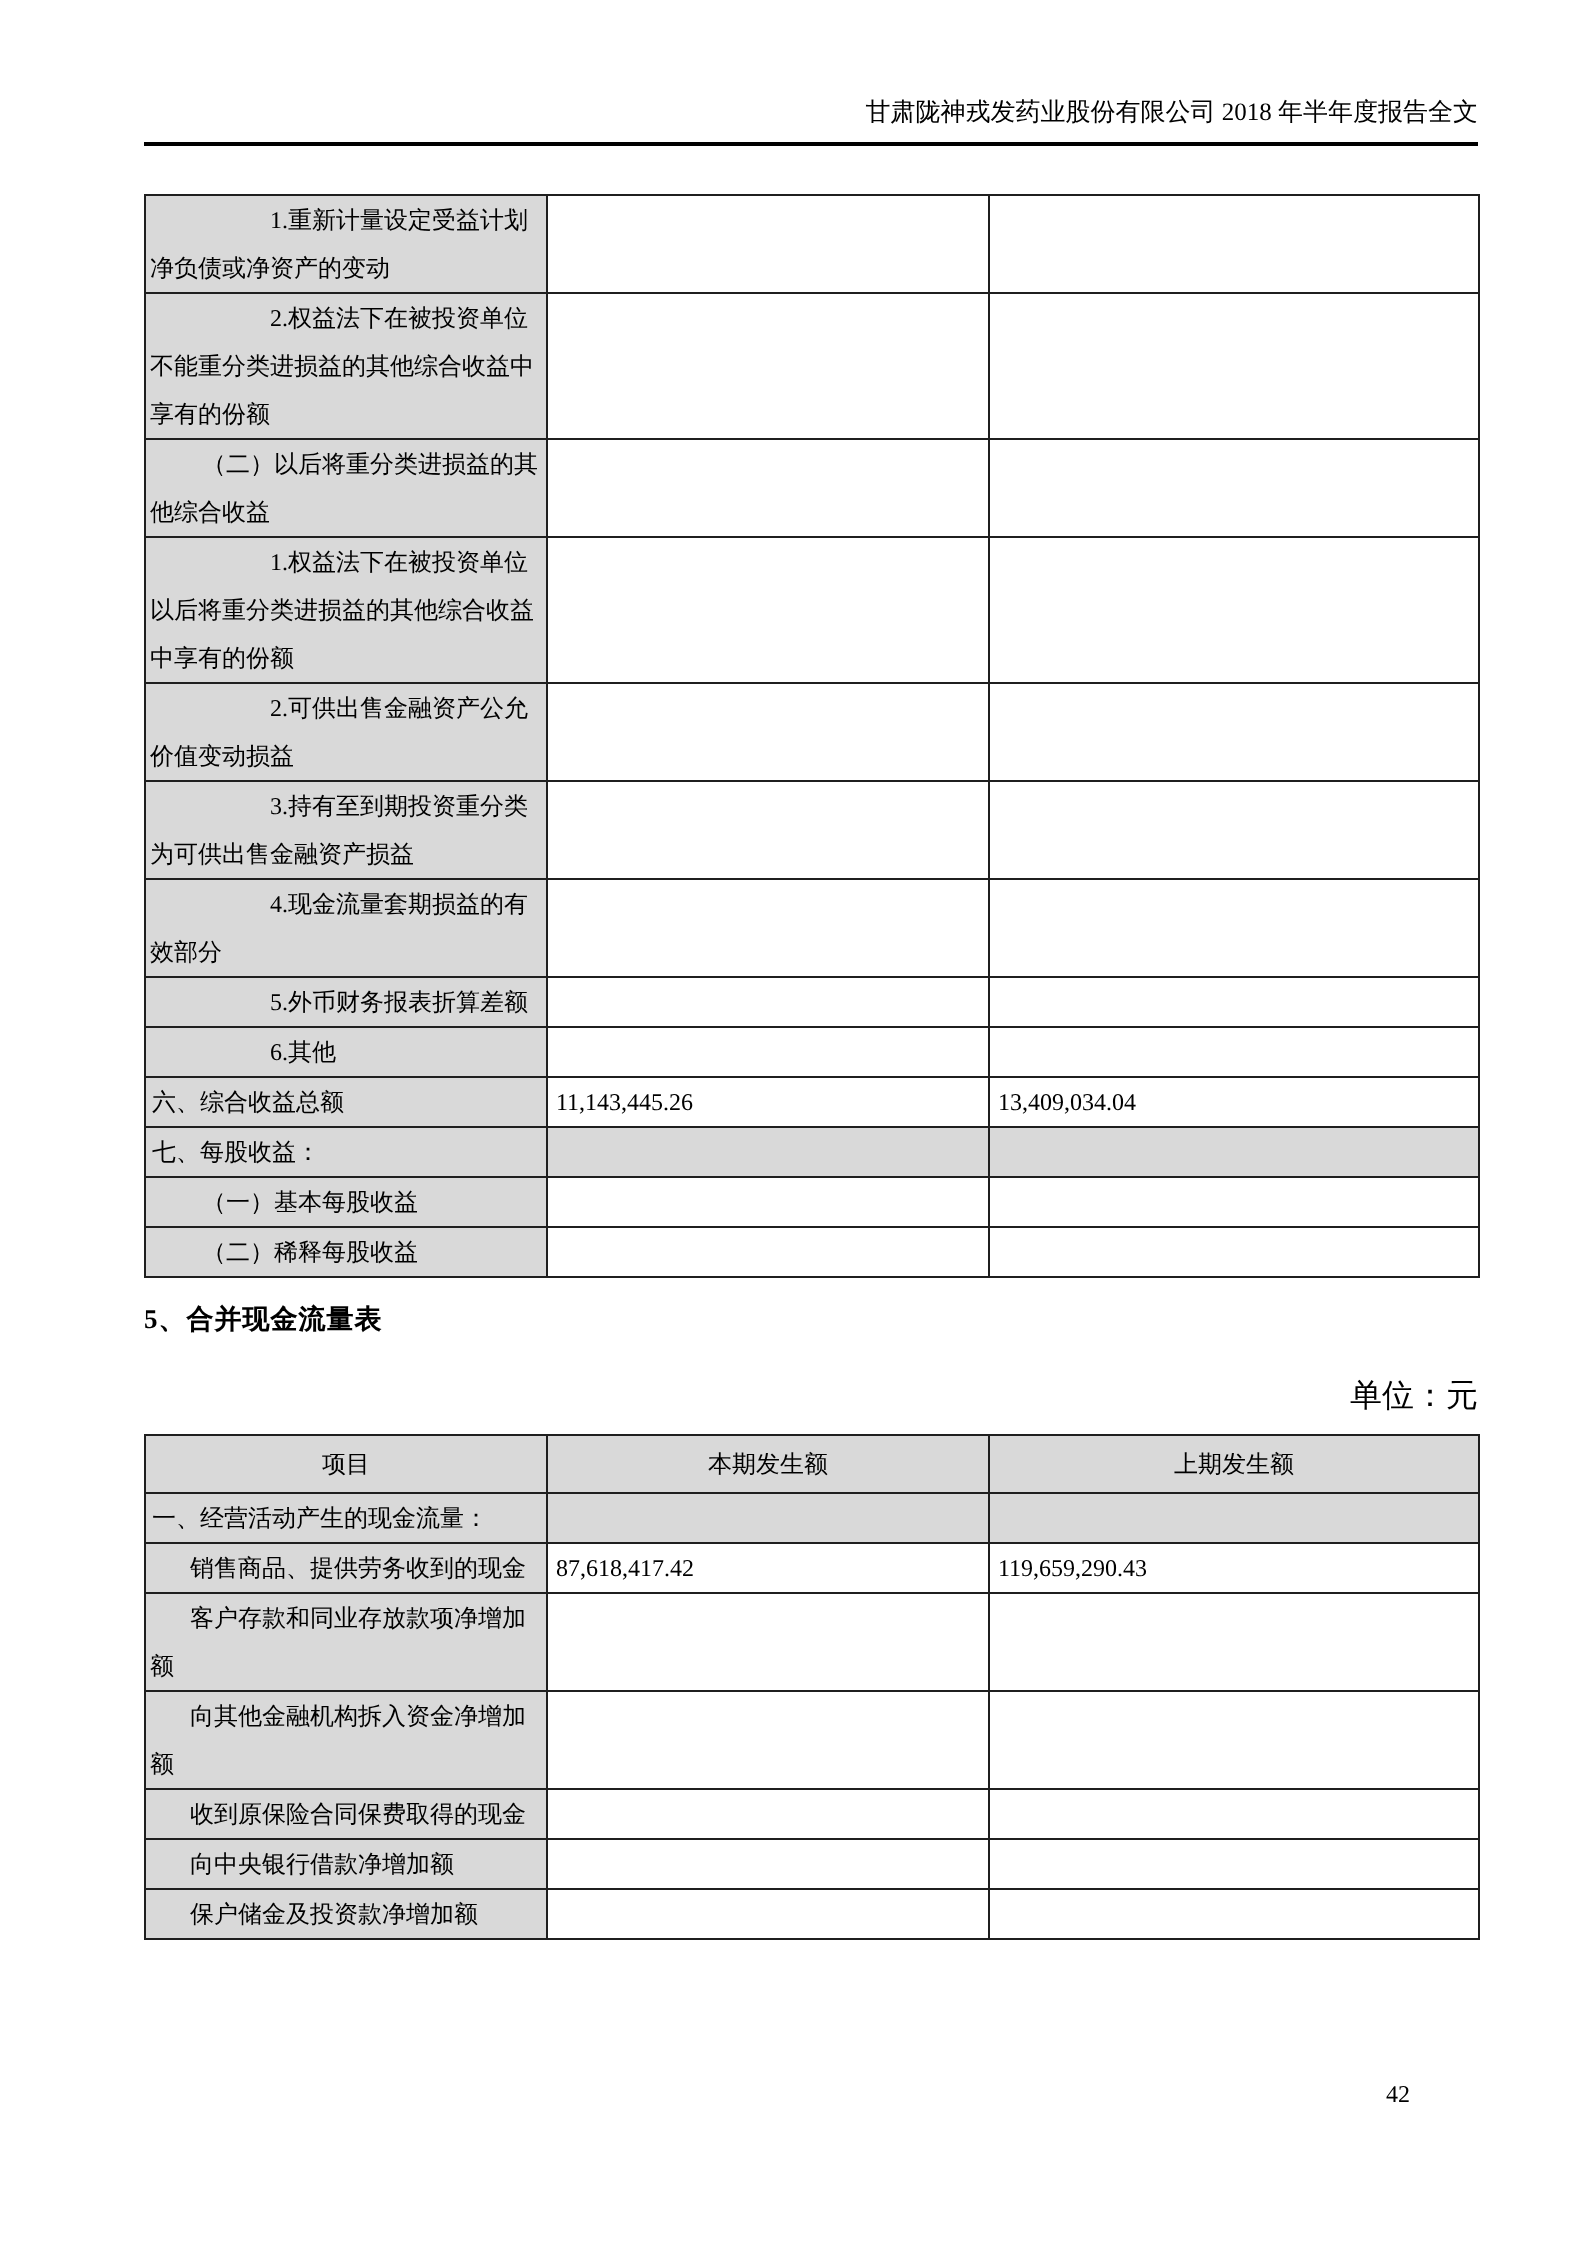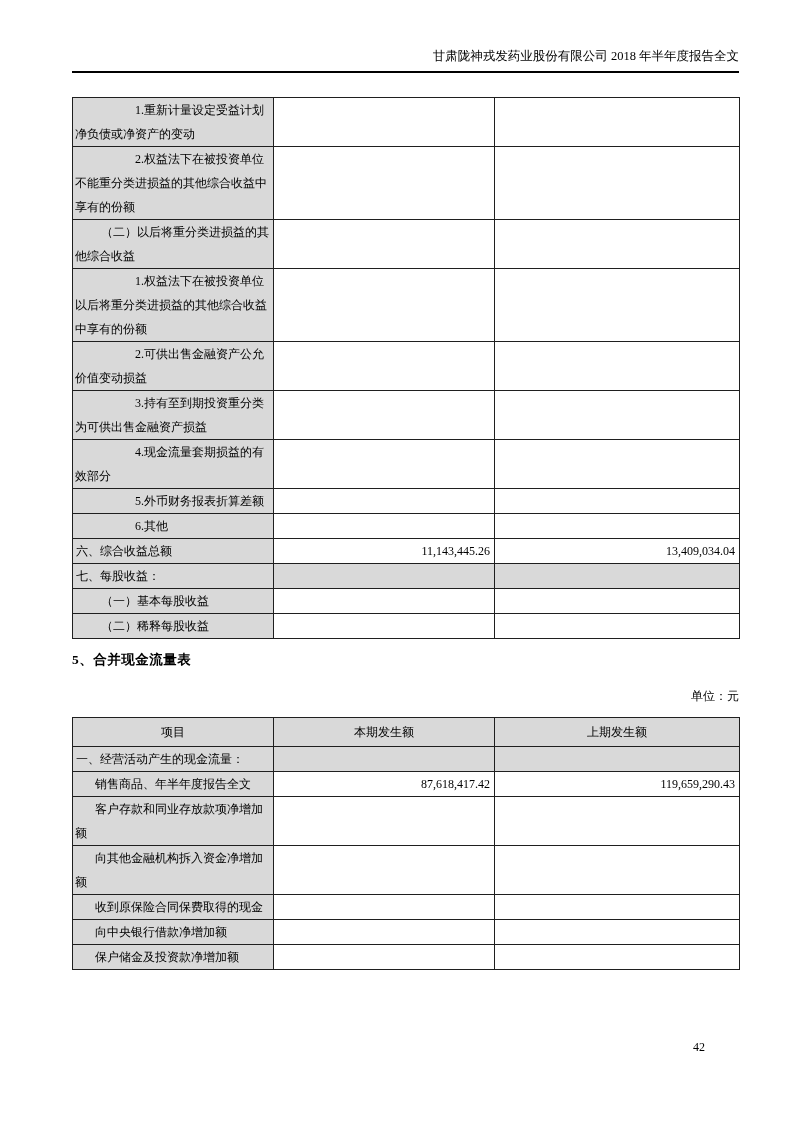--- a/index.html
+++ b/index.html
@@ -19,33 +19,33 @@
   }
   #income-table{top:97px;}
   #cashflow-table{top:717px;}
   td,th{
     border:1px solid #1f1f1f;
     font-size:12px;line-height:24px;font-weight:normal;
     vertical-align:middle;overflow:hidden;
   }
   th.hdr{height:28px;text-align:center;padding:0 2px;}
   td.lbl{padding:0 2px;word-break:break-all;text-align:left;}
-  td.val{text-align:right;padding:0 4px;white-space:nowrap;}
+  td.val{text-align:left;padding:0 4px;white-space:nowrap;}
   .ind-num{text-indent:60px;margin-top:30px;}
   .ind-paren{text-indent:26px;}
   .ind-sub{text-indent:20px;}
   .ind-none{text-indent:1px;}
   .shade{background:#d9d9d9;}
   .section-title{
     position:absolute;top:651px;left:72px;
     font-size:13.5px;font-weight:bold;letter-spacing:0.5px;text-align:center;
   }
   .unit-label{
     position:absolute;top:688px;left:72px;width:667px;
-    text-align:right;font-size:12px;
+    text-align:right;font-size:16px;
   }
   .page-number{
     position:absolute;top:1040px;right:88px;font-size:12px;text-align:right;
   }
 </style>
 </head>
 <body>
 
 <div class="page">
 
@@ -143,21 +143,21 @@
           <th class="hdr shade">上期发生额</th>
         </tr>
       </thead>
     <tbody id="cashflow-table-body">
         <tr>
           <td class="lbl shade ind-none">一、经营活动产生的现金流量：</td>
           <td class="val shade"></td>
           <td class="val shade"></td>
         </tr>
         <tr>
-          <td class="lbl shade ind-sub">销售商品、年半年度报告全文</td>
+          <td class="lbl shade ind-sub">销售商品、提供劳务收到的现金</td>
           <td class="val">87,618,417.42</td>
           <td class="val">119,659,290.43</td>
         </tr>
         <tr>
           <td class="lbl shade ind-sub">客户存款和同业存放款项净增加额</td>
           <td class="val"></td>
           <td class="val"></td>
         </tr>
         <tr>
           <td class="lbl shade ind-sub">向其他金融机构拆入资金净增加额</td>

